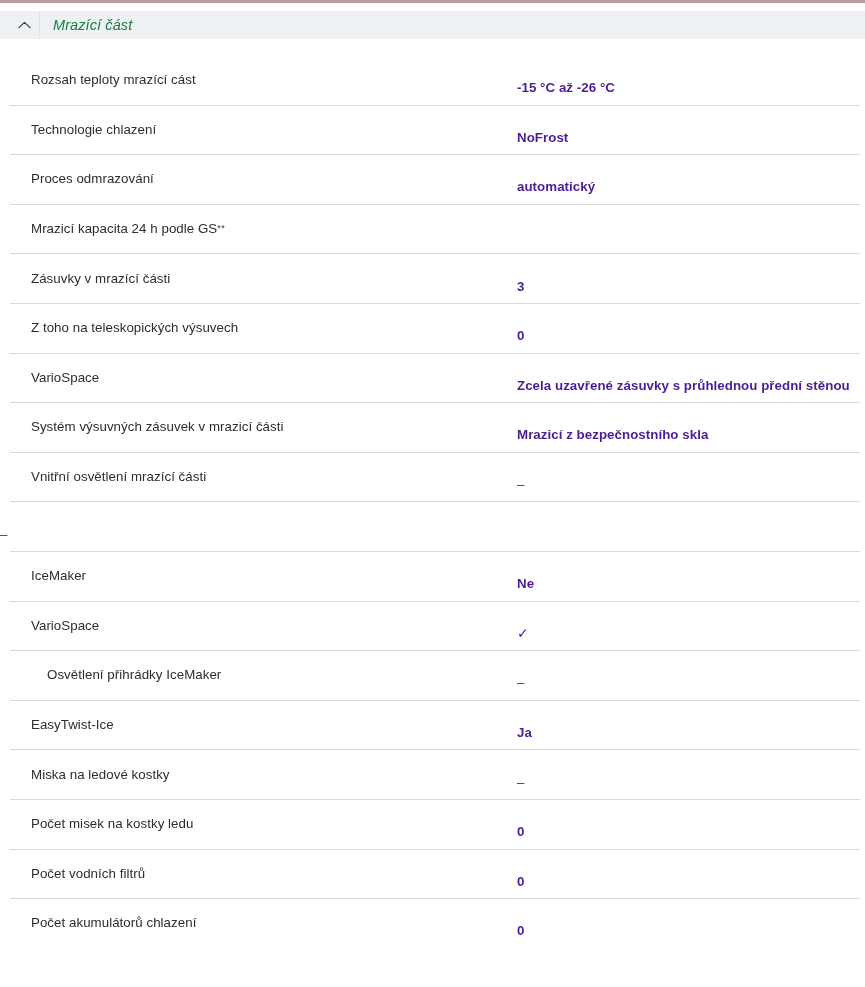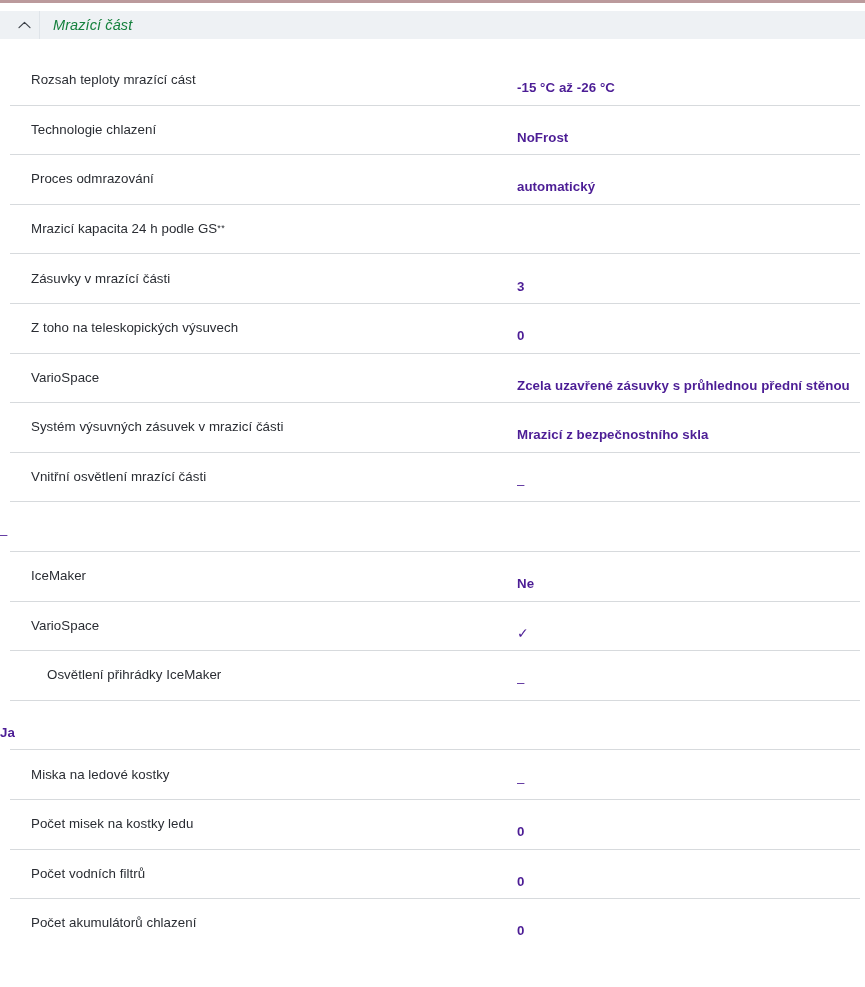--- a/index.html
+++ b/index.html
@@ -168,20 +168,21 @@
     </div>
     <div class="spec-row">
       <div class="spec-label">VarioSpace</div>
       <div class="spec-value check">✓</div>
     </div>
     <div class="spec-row">
       <div class="spec-label indented">Osvětlení přihrádky IceMaker</div>
       <div class="spec-value dash">–</div>
     </div>
     <div class="spec-row">
+      <div class="spec-label">EasyTwist-Ice</div>
       <div class="spec-value bold">Ja</div>
     </div>
     <div class="spec-row">
       <div class="spec-label">Miska na ledové kostky</div>
       <div class="spec-value dash">–</div>
     </div>
     <div class="spec-row">
       <div class="spec-label">Počet misek na kostky ledu</div>
       <div class="spec-value bold">0</div>
     </div>

